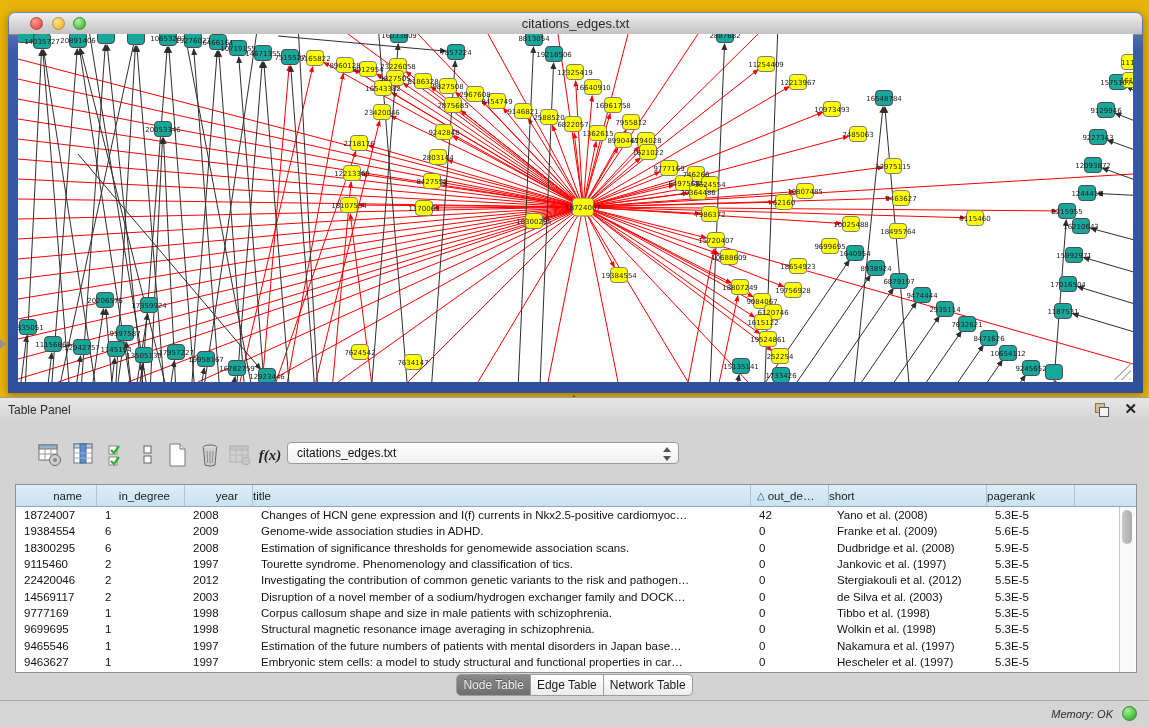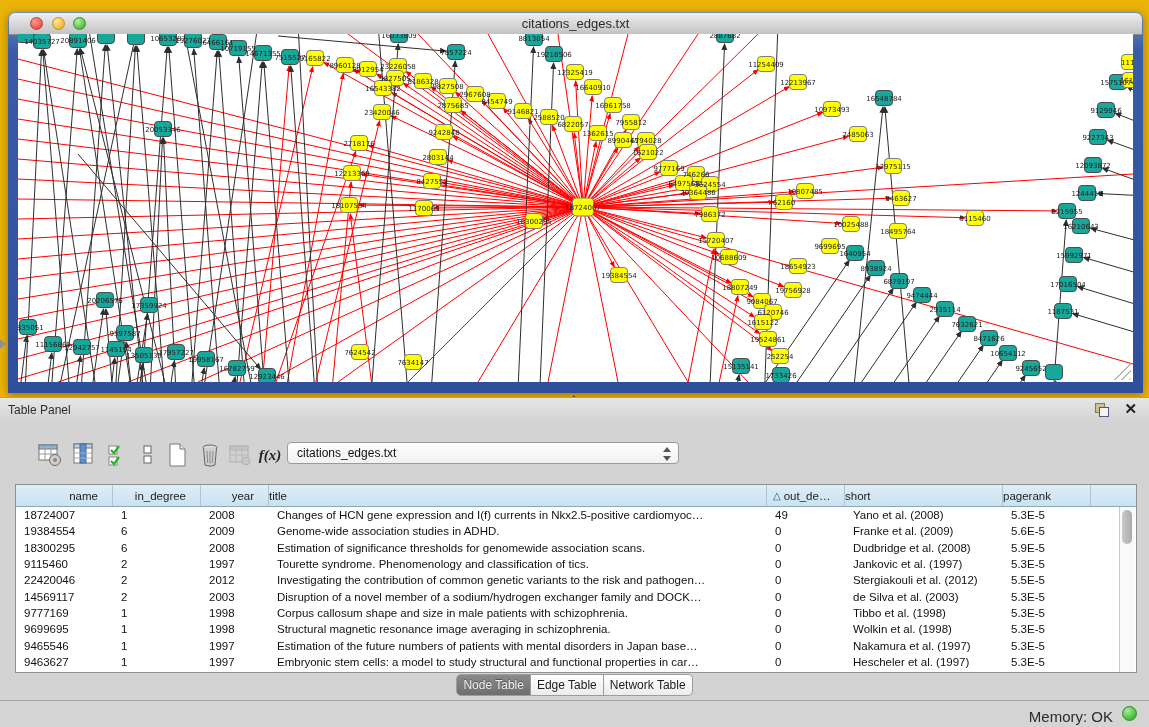--- a/index.html
+++ b/index.html
@@ -48,40 +48,40 @@
     line-height:20px;padding-left:9px;}
   .combo .arrows{position:absolute;right:7px;top:3px;width:9px;height:16px;}
   .combo .up{position:absolute;left:1px;top:1px;width:0;height:0;border-left:4px solid transparent;border-right:4px solid transparent;border-bottom:5px solid #555;}
   .combo .dn{position:absolute;left:1px;bottom:1px;width:0;height:0;border-left:4px solid transparent;border-right:4px solid transparent;border-top:5px solid #555;}
 
   .tableblock{position:absolute;left:15px;top:63px;width:1122px;height:189px;background:#fff;
     border:1px solid #8f8f8f;box-sizing:border-box;overflow:hidden;}
   .thead{display:flex;height:21px;background:linear-gradient(#ddeef8,#c9e2f1);border-bottom:1px solid #8ea7b6;}
   .th{display:flex;align-items:center;font-size:11.5px;color:#222;border-right:1px solid #aec4d1;box-sizing:border-box;height:21px;overflow:hidden;white-space:nowrap;}
   .th .sort{color:#1c5c8a;margin-right:3px;font-size:10px;}
-  .c0{width:97px}.c1{width:88px}.c2{width:68px}.c3{width:498px}.c4{width:78px}.c5{width:158px}.c6{width:88px}
+  .c0{width:81px}.c1{width:88px}.c2{width:68px}.c3{width:498px}.c4{width:78px}.c5{width:158px}.c6{width:88px}
   .th.c0,.th.c1,.th.c2{justify-content:flex-end;padding-right:14px;}
   .th.c3,.th.c5,.th.c6{justify-content:flex-start;}
   .th.c4{padding-left:6px;}
   .th.cfill{flex:1;border-right:none;}
   .tbody{position:relative;}
   .tr{display:flex;height:16.3px;align-items:center;}
   .td{font-size:11.5px;color:#111;padding-left:8px;box-sizing:border-box;overflow:hidden;white-space:nowrap;text-overflow:ellipsis;}
   .vscroll{position:absolute;right:1px;top:22px;width:15px;height:166px;background:#fafafa;border-left:1px solid #c9c9c9;}
   .vthumb{position:absolute;left:2px;top:3px;width:10px;height:34px;background:linear-gradient(90deg,#c9c9c9,#ababab);border-radius:5px;}
 
   .tabsrow{position:absolute;left:0;top:253px;width:1149px;display:flex;justify-content:center;}
   .tab{height:20px;line-height:20px;font-size:12px;color:#1d1d1d;background:linear-gradient(#ffffff,#ececec);
     border:1px solid #9c9c9c;border-left:none;padding:0 6px;}
   .tab:first-child{border-left:1px solid #9c9c9c;border-radius:5px 0 0 5px;}
   .tab:last-child{border-radius:0 5px 5px 0;}
   .tab.active{background:linear-gradient(#8a8a8a,#6e6e6e);color:#efefef;text-shadow:0 -1px 0 #555;}
 
   .statusbar{position:absolute;left:0;top:700px;width:1149px;height:27px;background:#d4d4d4;border-top:1px solid #a2a2a2;box-sizing:border-box;}
-  .mem-label{position:absolute;right:36px;top:7px;font-size:15px;color:#2b2b2b;}
+  .mem-label{position:absolute;right:36px;top:7px;font-size:11px;color:#2b2b2b;font-style:italic;}
   .mem-led{position:absolute;right:12px;top:5px;width:15px;height:15px;border-radius:50%;
     background:radial-gradient(circle at 35% 30%,#a9ecA0,#4fc243 60%,#37a12e);border:1px solid #2f8b2a;box-sizing:border-box;}
 
   svg text{font-family:"DejaVu Sans",sans-serif;}
 </style>
 </head>
 <body>
 
 <div class="stage">
 
@@ -622,21 +622,21 @@
             <span>pagerank</span>
           </div>
           <div class="th cfill"></div>
         </div>
       <div class="tbody">
           <div class="tr">
             <div class="td c0">18724007</div>
             <div class="td c1">1</div>
             <div class="td c2">2008</div>
             <div class="td c3">Changes of HCN gene expression and I(f) currents in Nkx2.5-positive cardiomyoc…</div>
-            <div class="td c4">49</div>
+            <div class="td c4">42</div>
             <div class="td c5">Yano et al. (2008)</div>
             <div class="td c6">5.3E-5</div>
           </div>
           <div class="tr">
             <div class="td c0">19384554</div>
             <div class="td c1">6</div>
             <div class="td c2">2009</div>
             <div class="td c3">Genome-wide association studies in ADHD.</div>
             <div class="td c4">0</div>
             <div class="td c5">Franke et al. (2009)</div>

